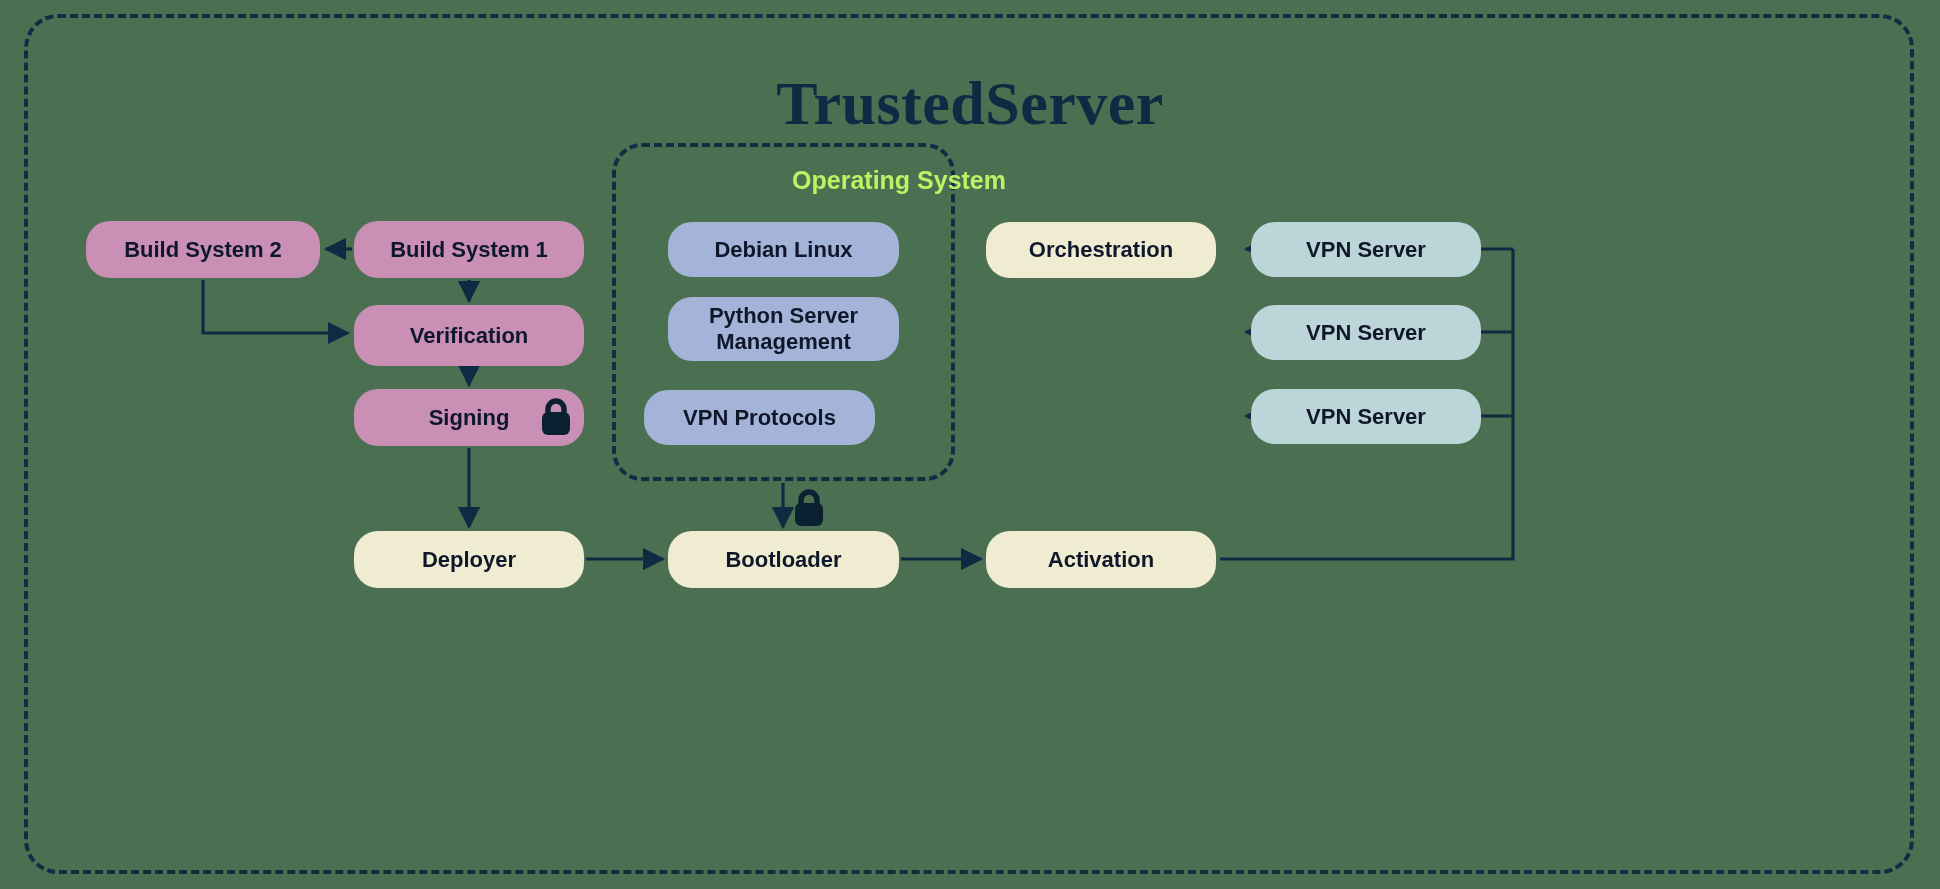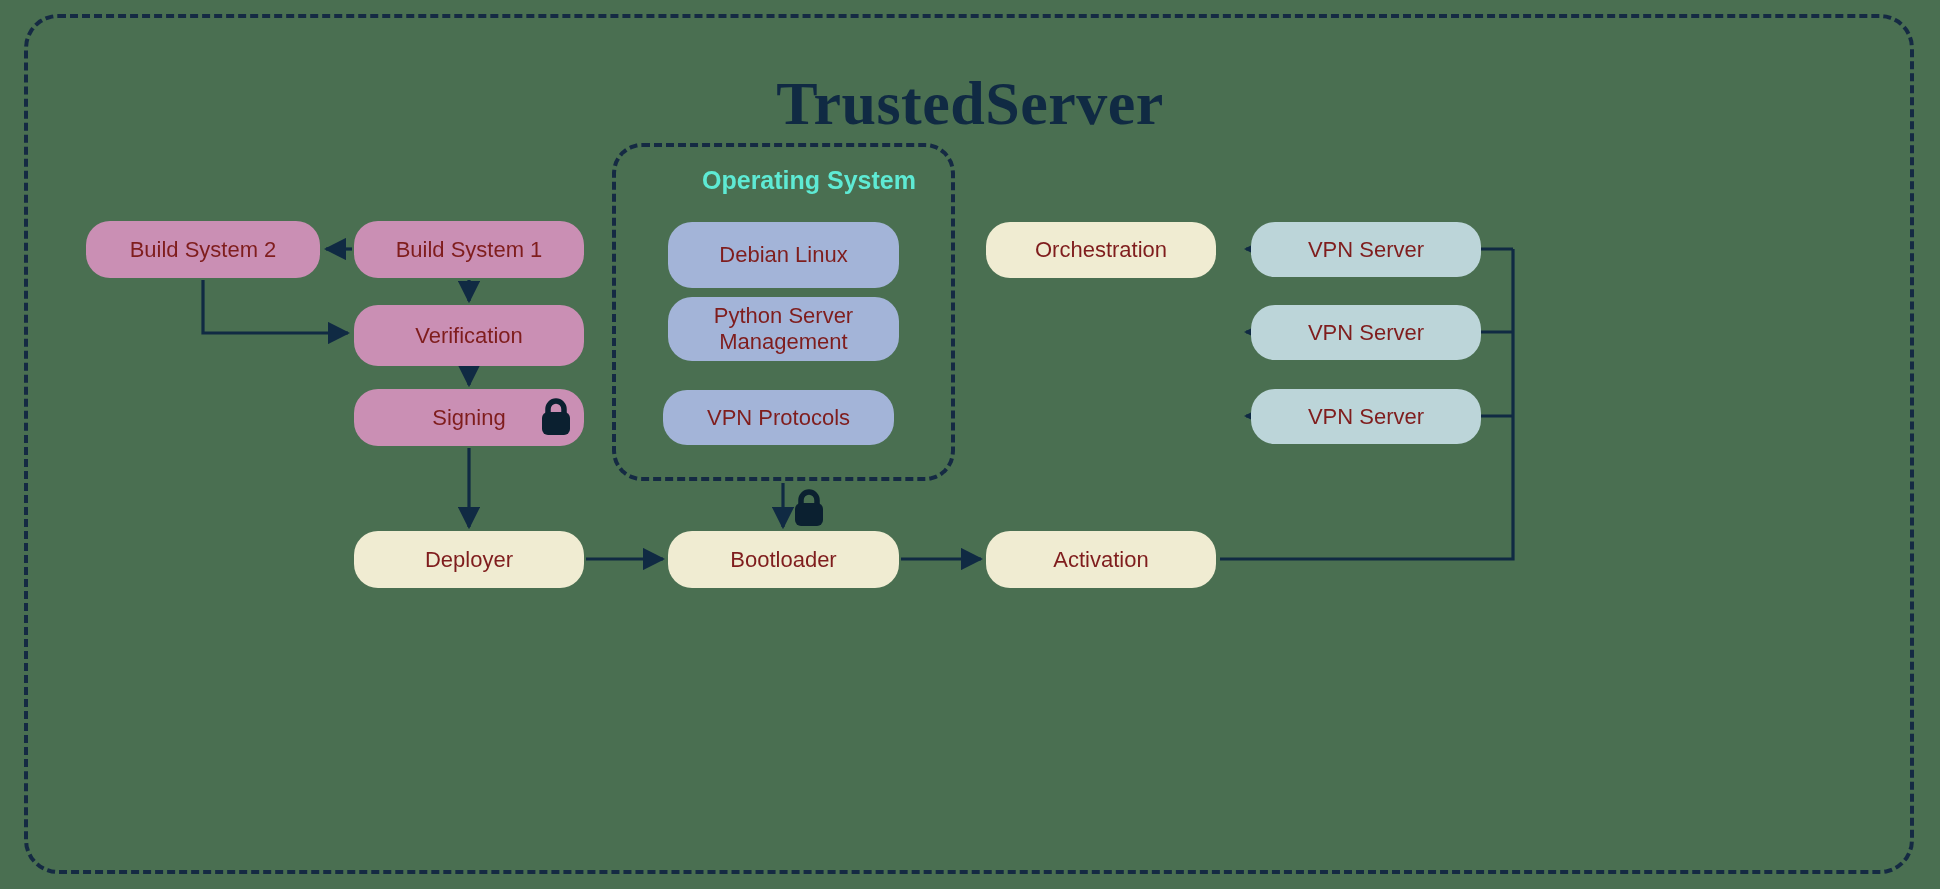--- a/index.html
+++ b/index.html
@@ -33,55 +33,55 @@
 
   
   .os-frame{
     position:absolute;left:612px;top:143px;width:343px;height:338px;
     border:4px dashed #152a43;
     border-radius:30px;
     box-sizing:border-box;
   }
   .os-title{
     position:absolute;left:612px;top:166px;width:394px;
-    text-align:center;
-    font-size:25px;font-weight:700;color:#5eead4;
+    text-align:right;
+    font-size:25px;font-weight:700;color:#bef264;
   }
 
   
   .node{
     position:absolute;
     display:flex;align-items:center;justify-content:center;
     border-radius:24px;
-    color:#7f1d1d;
+    color:#0f172a;
     font-size:22px;
-    font-weight:400;
+    font-weight:700;
     text-align:center;
     line-height:1.18;
     box-sizing:border-box;
     padding:8px 10px;
   }
   .node.two-line{line-height:1.16;align-items:center;}
 
   .pink{background:#ca8fb4;}
   .blue{background:#a3b4d8;}
   .cream{background:#f0ecd2;}
   .mint{background:#9ed0c4;}
   .steel{background:#bcd5d9;}
 
   
   #node-build2     {left:86px;  top:221px; width:234px;height:57px;}
   #node-build1     {left:354px; top:221px; width:230px;height:57px;}
   #node-verify     {left:354px; top:305px; width:230px;height:61px;}
   #node-signing    {left:354px; top:389px; width:230px;height:57px;}
   #node-deployer   {left:354px; top:531px; width:230px;height:57px;}
 
-  #node-debian     {left:668px; top:222px; width:231px;height:66px;}
+  #node-debian     {left:668px; top:222px; width:231px;height:55px;}
   #node-python     {left:668px; top:297px; width:231px;height:64px;}
-  #node-vpnproto   {left:663px; top:390px; width:231px;height:55px;}
+  #node-vpnproto   {left:644px; top:390px; width:231px;height:55px;}
 
   #node-bootloader {left:668px; top:531px; width:231px;height:57px;}
 
   #node-orch       {left:986px; top:222px; width:230px;height:56px;}
   #node-activation {986px;}
   #node-activation {left:986px; top:531px; width:230px;height:57px;}
 
   #node-vpn1       {left:1251px;top:222px; width:230px;height:55px;}
   #node-vpn2       {left:1251px;top:305px; width:230px;height:55px;}
   #node-vpn3       {left:1251px;top:389px; width:230px;height:55px;}

